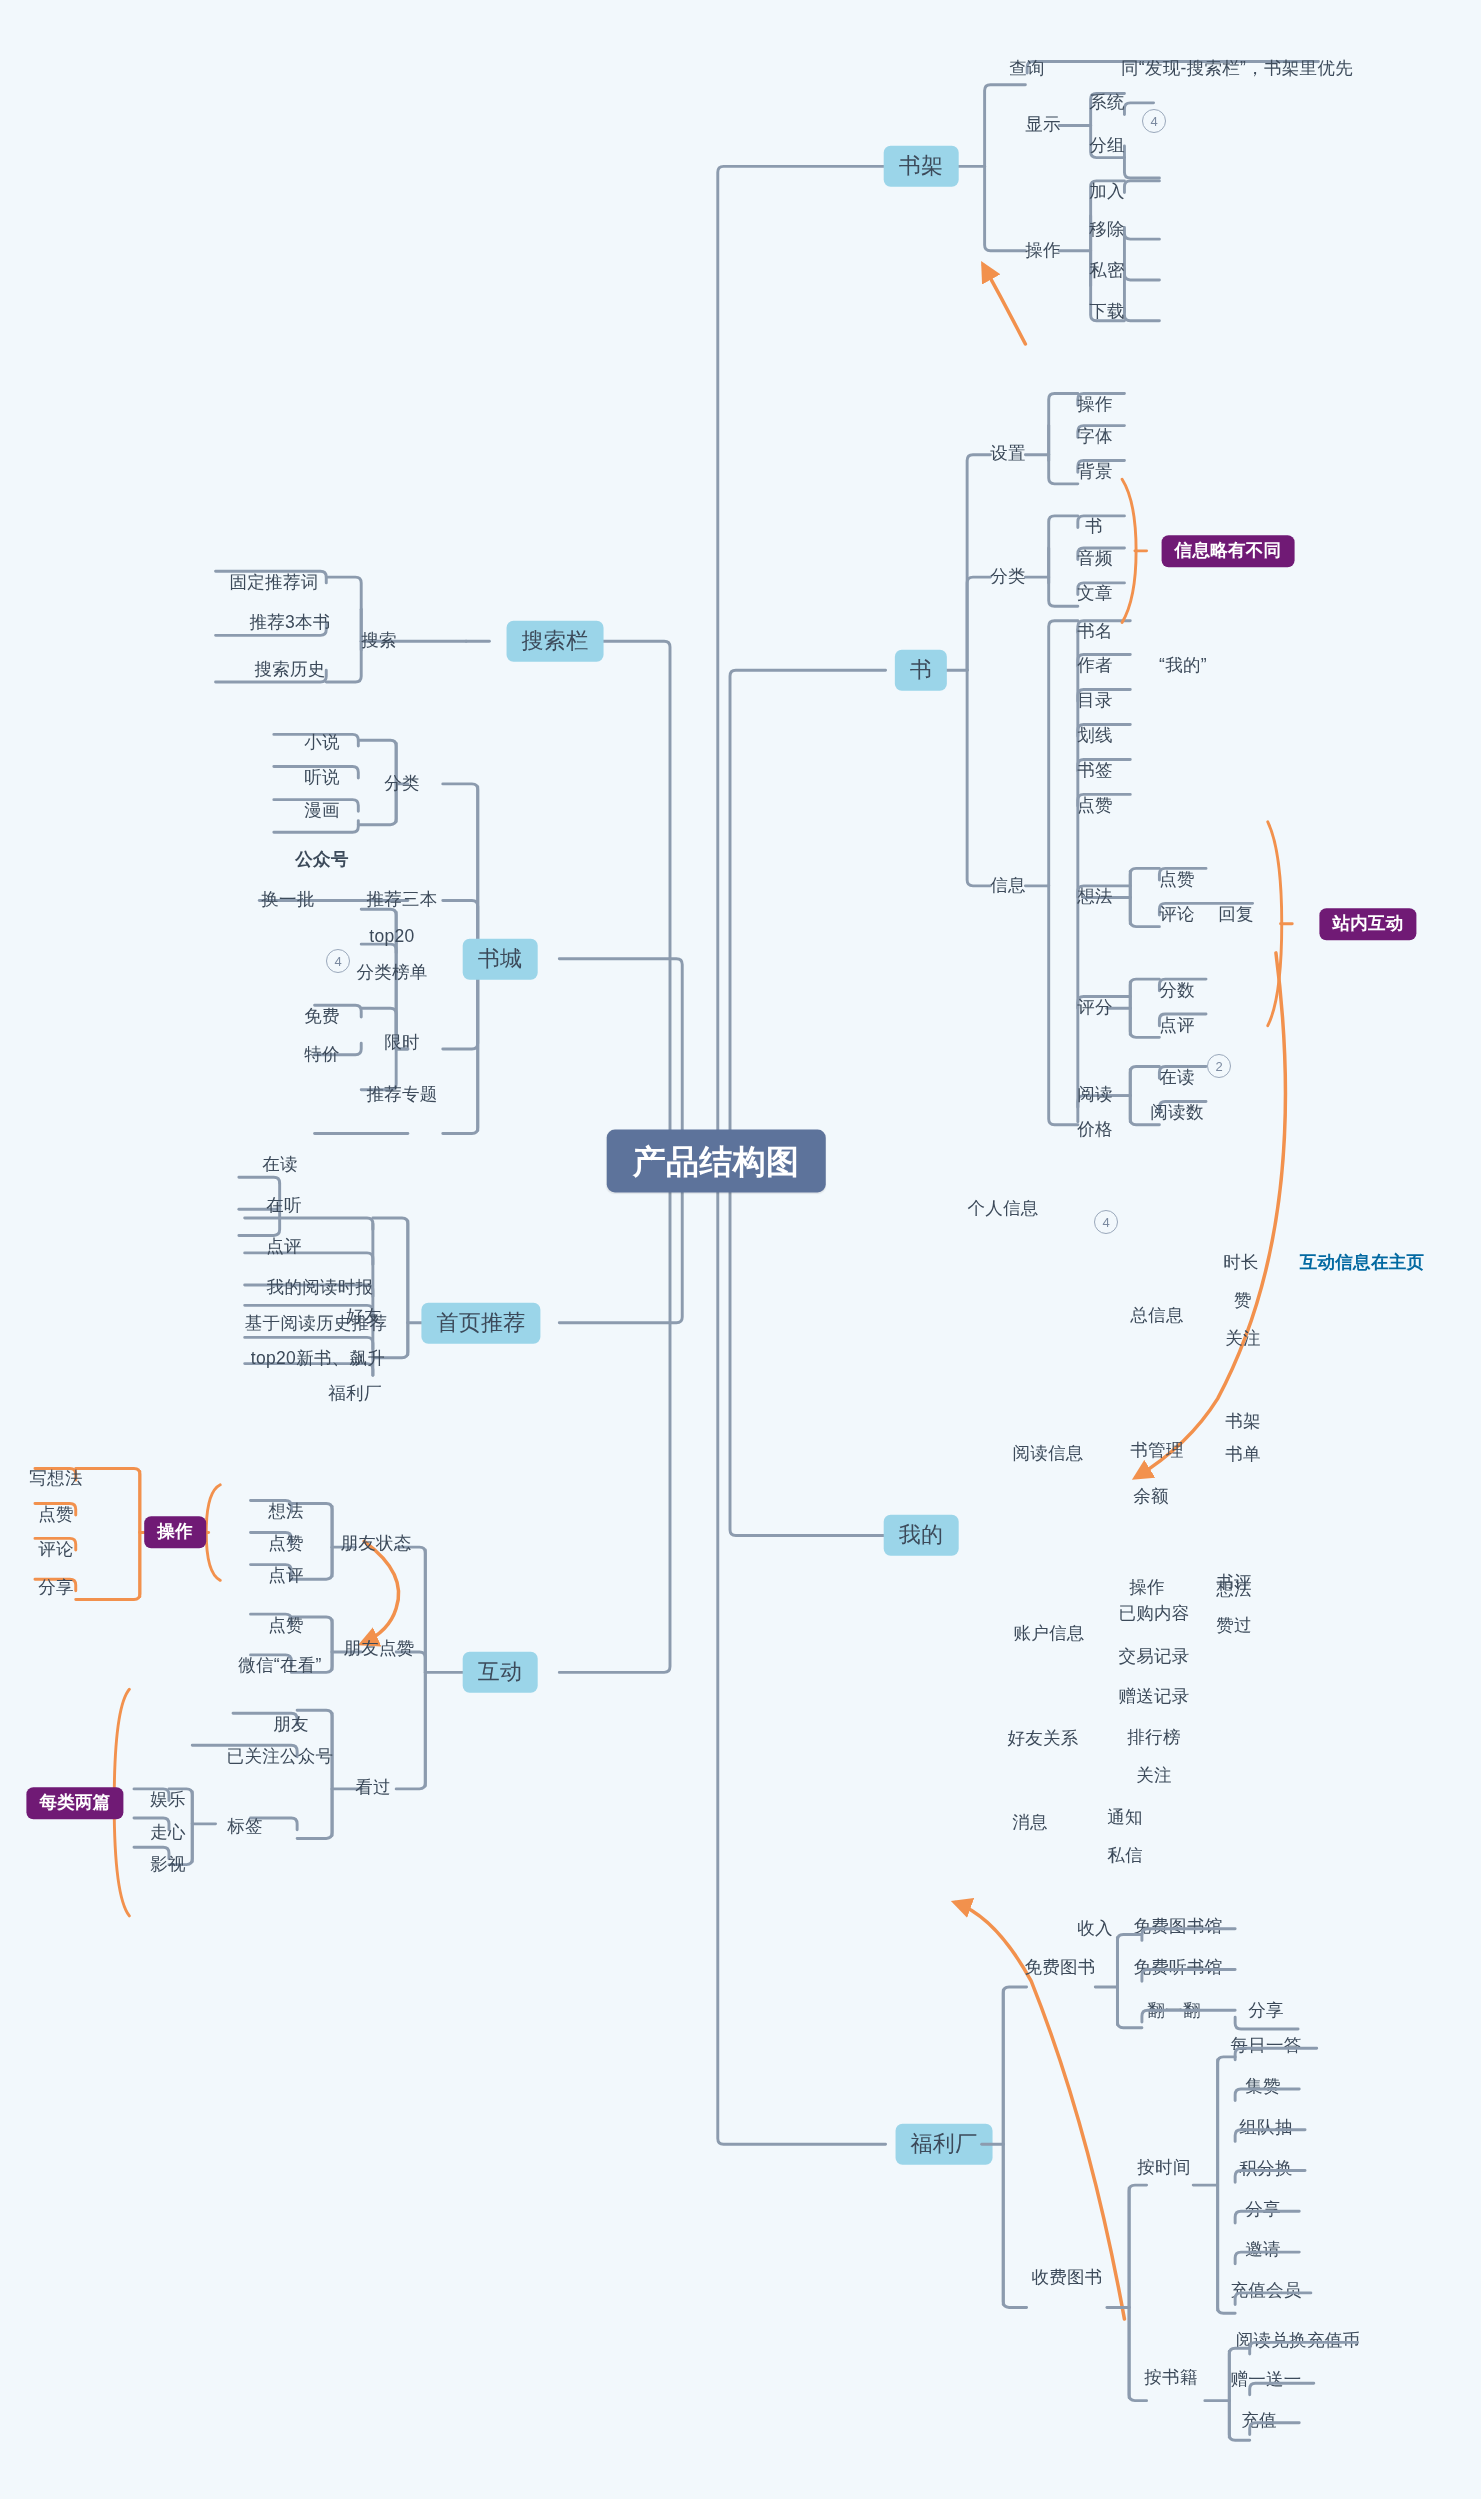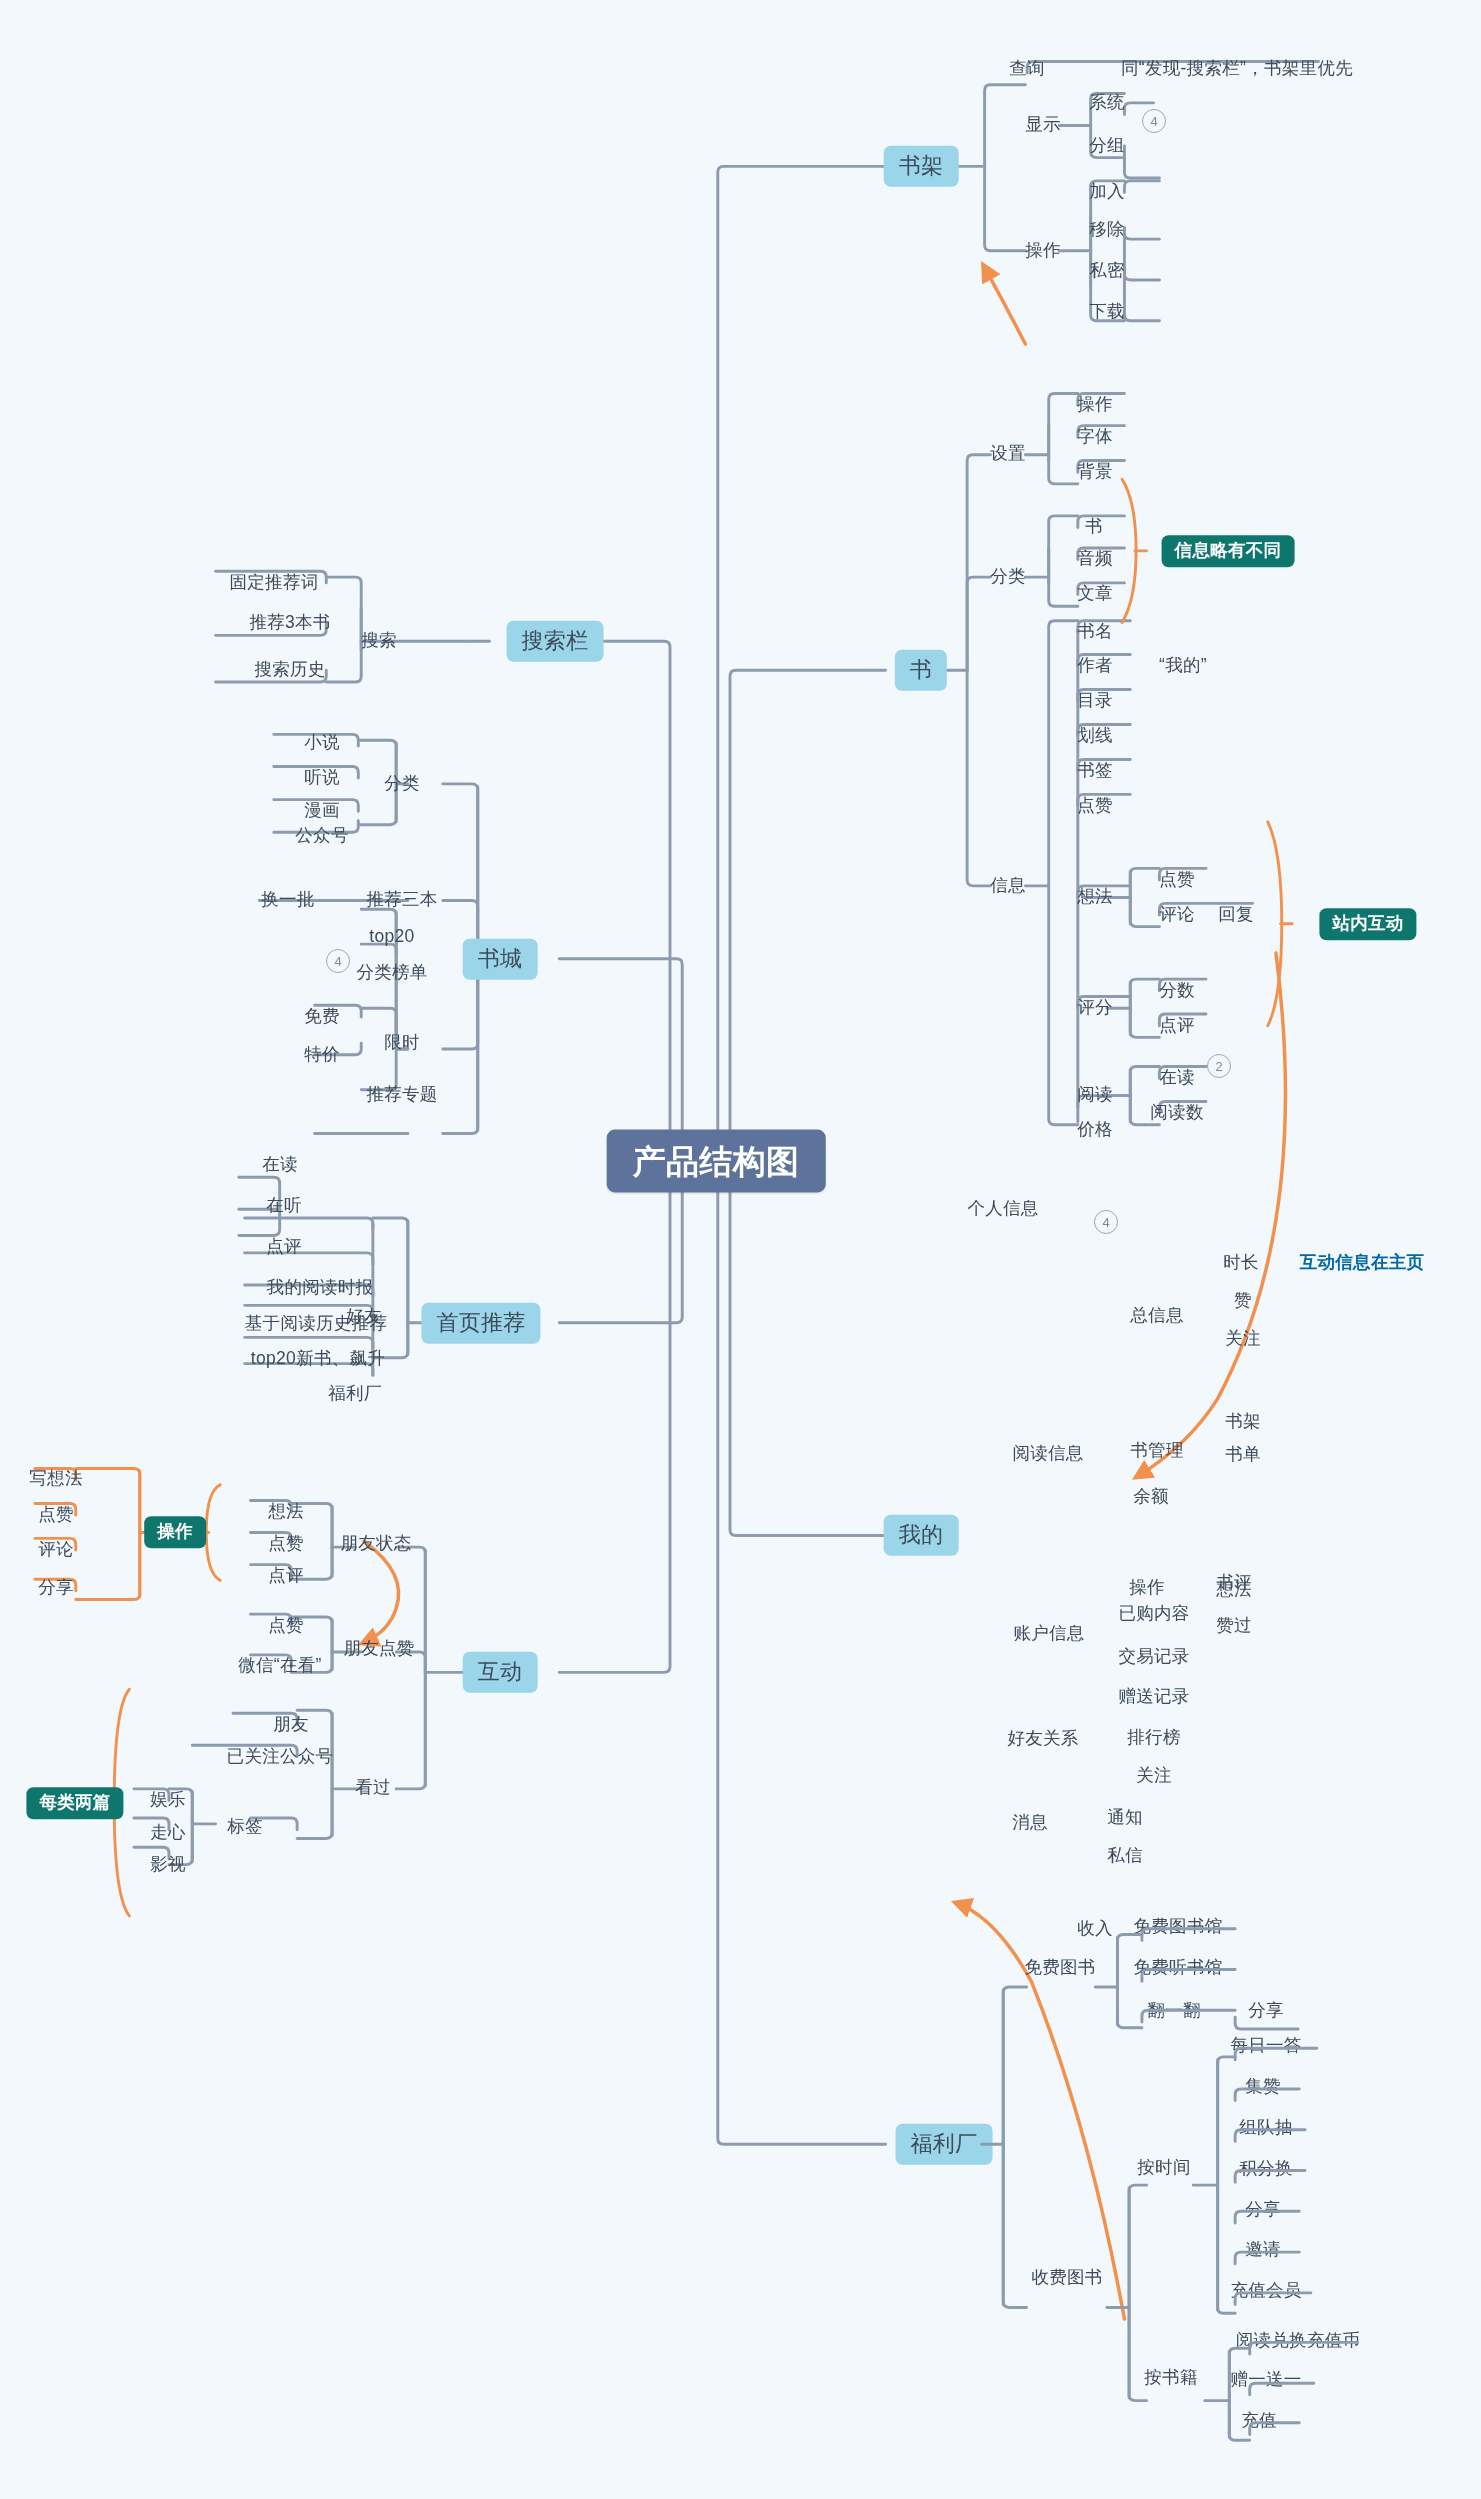--- a/index.html
+++ b/index.html
@@ -5,21 +5,21 @@
   html,body{margin:0;padding:0;background:#f2f8fc;}
   body{font-family:"Liberation Sans","DejaVu Sans",sans-serif;}
   #stage{position:relative;width:1481px;height:2500px;background:#f2f8fc;overflow:hidden;}
   svg.links{position:absolute;left:0;top:0;width:1481px;height:2500px;pointer-events:none;}
   .node{position:absolute;transform:translate(-50%,-50%);white-space:nowrap;
         font-size:17.5px;color:#3c4a5a;line-height:1;letter-spacing:0.3px;}
   .node.root{background:#5d739b;color:#fff;font-size:33px;font-weight:bold;
         padding:15px 26px;border-radius:8.2px;box-shadow:0 0.6px 1.2px rgba(0,0,0,.08);}
   .node.main{background:#9bd5e9;color:#3c4a5a;font-size:22px;
         padding:9.3px 15px;border-radius:7px;}
-  .node.tag{background:#0f766e;color:#fff;font-size:17.5px;font-weight:bold;
+  .node.tag{background:#701a75;color:#fff;font-size:17.5px;font-weight:bold;
         padding:7px 13px;border-radius:7px;}
   .node.plain{font-size:17.5px;color:#3c4a5a;}
   .node.bold{font-size:17.5px;color:#0369a1;font-weight:bold;}
   .badge{position:absolute;transform:translate(-50%,-50%);width:22px;height:22px;
         border-radius:50%;border:1.2px solid #9aa8bb;color:#7b8aa0;font-size:13px;
         display:flex;align-items:center;justify-content:center;background:#f2f8fc;}
 </style>
 </head>
 <body>
 
@@ -308,21 +308,21 @@
 
   <div class="node plain" style="left:379px;top:641px;">搜索</div>
   <div class="node plain" style="left:274px;top:583px;">固定推荐词</div>
   <div class="node plain" style="left:290px;top:623px;">推荐3本书</div>
   <div class="node plain" style="left:290px;top:670px;">搜索历史</div>
 
   <div class="node plain" style="left:402px;top:784px;">分类</div>
   <div class="node plain" style="left:322px;top:743px;">小说</div>
   <div class="node plain" style="left:322px;top:778px;">听说</div>
   <div class="node plain" style="left:322px;top:811px;">漫画</div>
-  <div class="node plain" style="left:322px;top:836px;">公众号</div>
+  <div class="node plain" style="left:322px;top:860px;font-weight:bold;">公众号</div>
   <div class="node plain" style="left:288px;top:900px;">换一批</div>
   <div class="node plain" style="left:402px;top:900px;">推荐三本</div>
   <div class="node plain" style="left:392px;top:937px;">top20</div>
   <div class="node plain" style="left:392px;top:973px;">分类榜单</div>
   <div class="badge" style="left:338px;top:961px;">4</div>
   <div class="node plain" style="left:322px;top:1017px;">免费</div>
   <div class="node plain" style="left:322px;top:1055px;">特价</div>
   <div class="node plain" style="left:402px;top:1043px;">限时</div>
   <div class="node plain" style="left:402px;top:1095px;">推荐专题</div>
 

